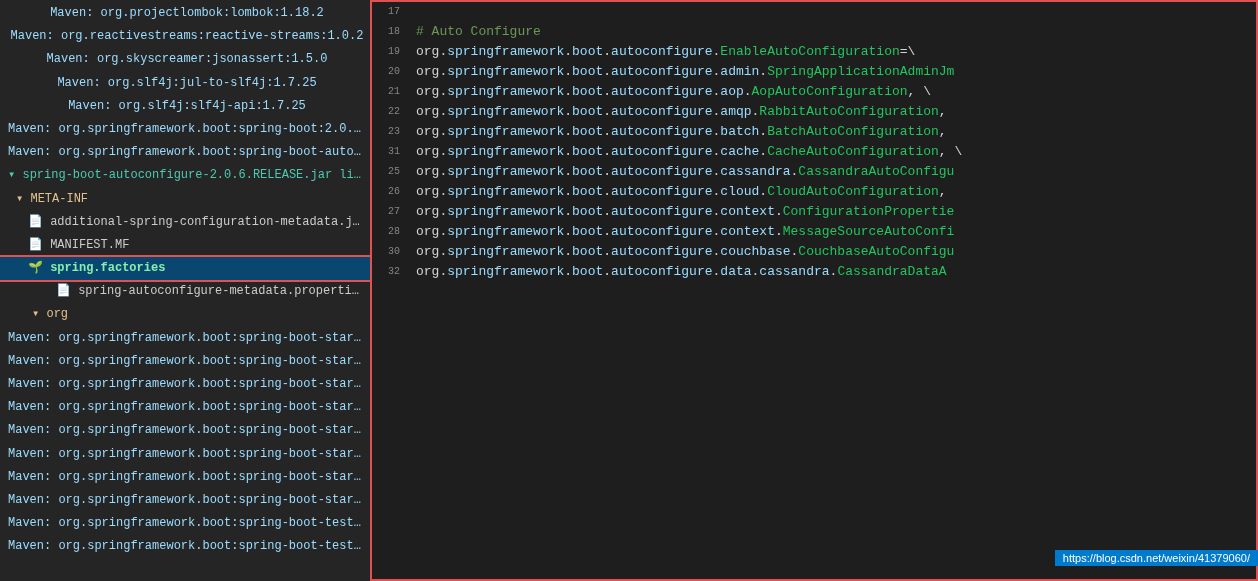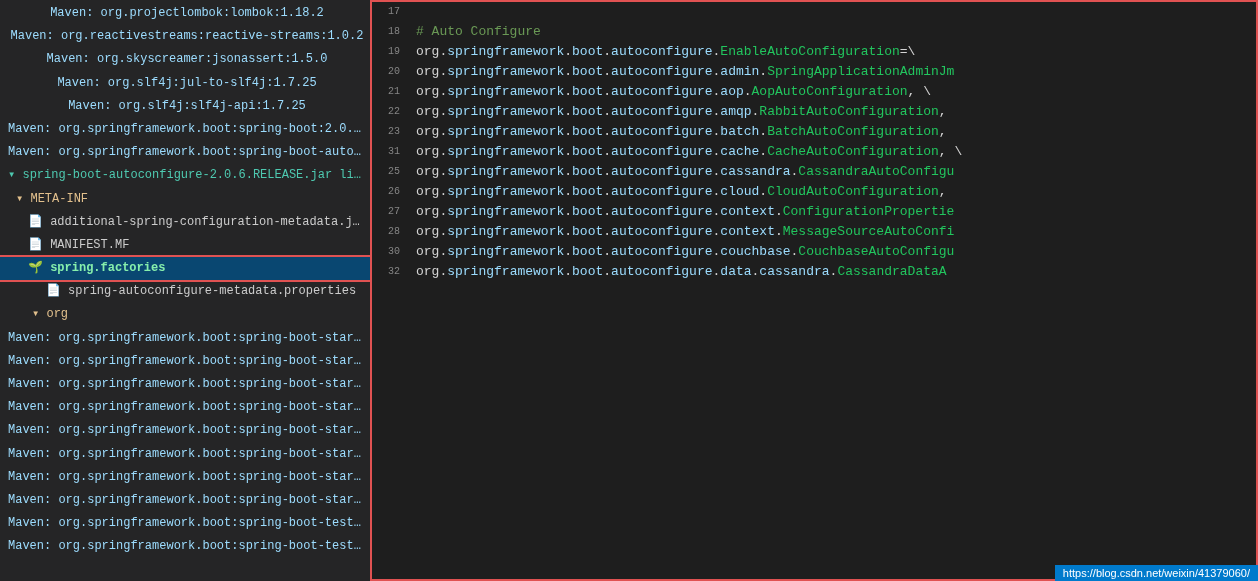--- a/index.html
+++ b/index.html
@@ -102,21 +102,21 @@
     }
 
     
     .c-comment { color: #6a9955; }
     .c-base { color: #d4d4d4; }
     .c-pink { color: #22c55e; text-align: center; }
     .c-cyan { color: #9cdcfe; }
 
     .url-bar {
       position: fixed;
-      bottom: 0;
+      bottom: 15px;
       right: 0;
       background: #007acc;
       color: white;
       font-size: 11px;
       padding: 2px 8px;
       font-family: Arial, sans-serif;
     }
 
     ::-webkit-scrollbar {
       width: 8px;
@@ -167,21 +167,21 @@
   <div class="tree-item file-item" style="padding-left:28px;">
     <span style="color:#569cd6;">📄 </span><span>additional-spring-configuration-metadata.json</span>
   </div>
   <div class="tree-item file-item" style="padding-left:28px;">
     <span style="color:#569cd6;">📄 </span><span>MANIFEST.MF</span>
   </div>
 
   <div class="tree-item selected" style="padding-left:28px; outline:2px solid #e05252;">
     <span style="color:#4ec9b0;">🌱 </span><span style="color:#86efac; font-weight:bold;">spring.factories</span>
   </div>
-  <div class="tree-item sub-file-item" style="padding-left:36px;text-align:center;">
+  <div class="tree-item sub-file-item" style="padding-left:56px;">
     <span style="color:#569cd6;">📄 </span><span>spring-autoconfigure-metadata.properties</span>
   </div>
 
   <div class="tree-item folder-item" style="padding-left:16px;margin-left:16px;">
     <span>▾ org</span>
   </div>
 
   <div class="tree-item maven-item">
     <span>Maven: org.springframework.boot:spring-boot-starter:2.0.6.R...</span>
   </div>

